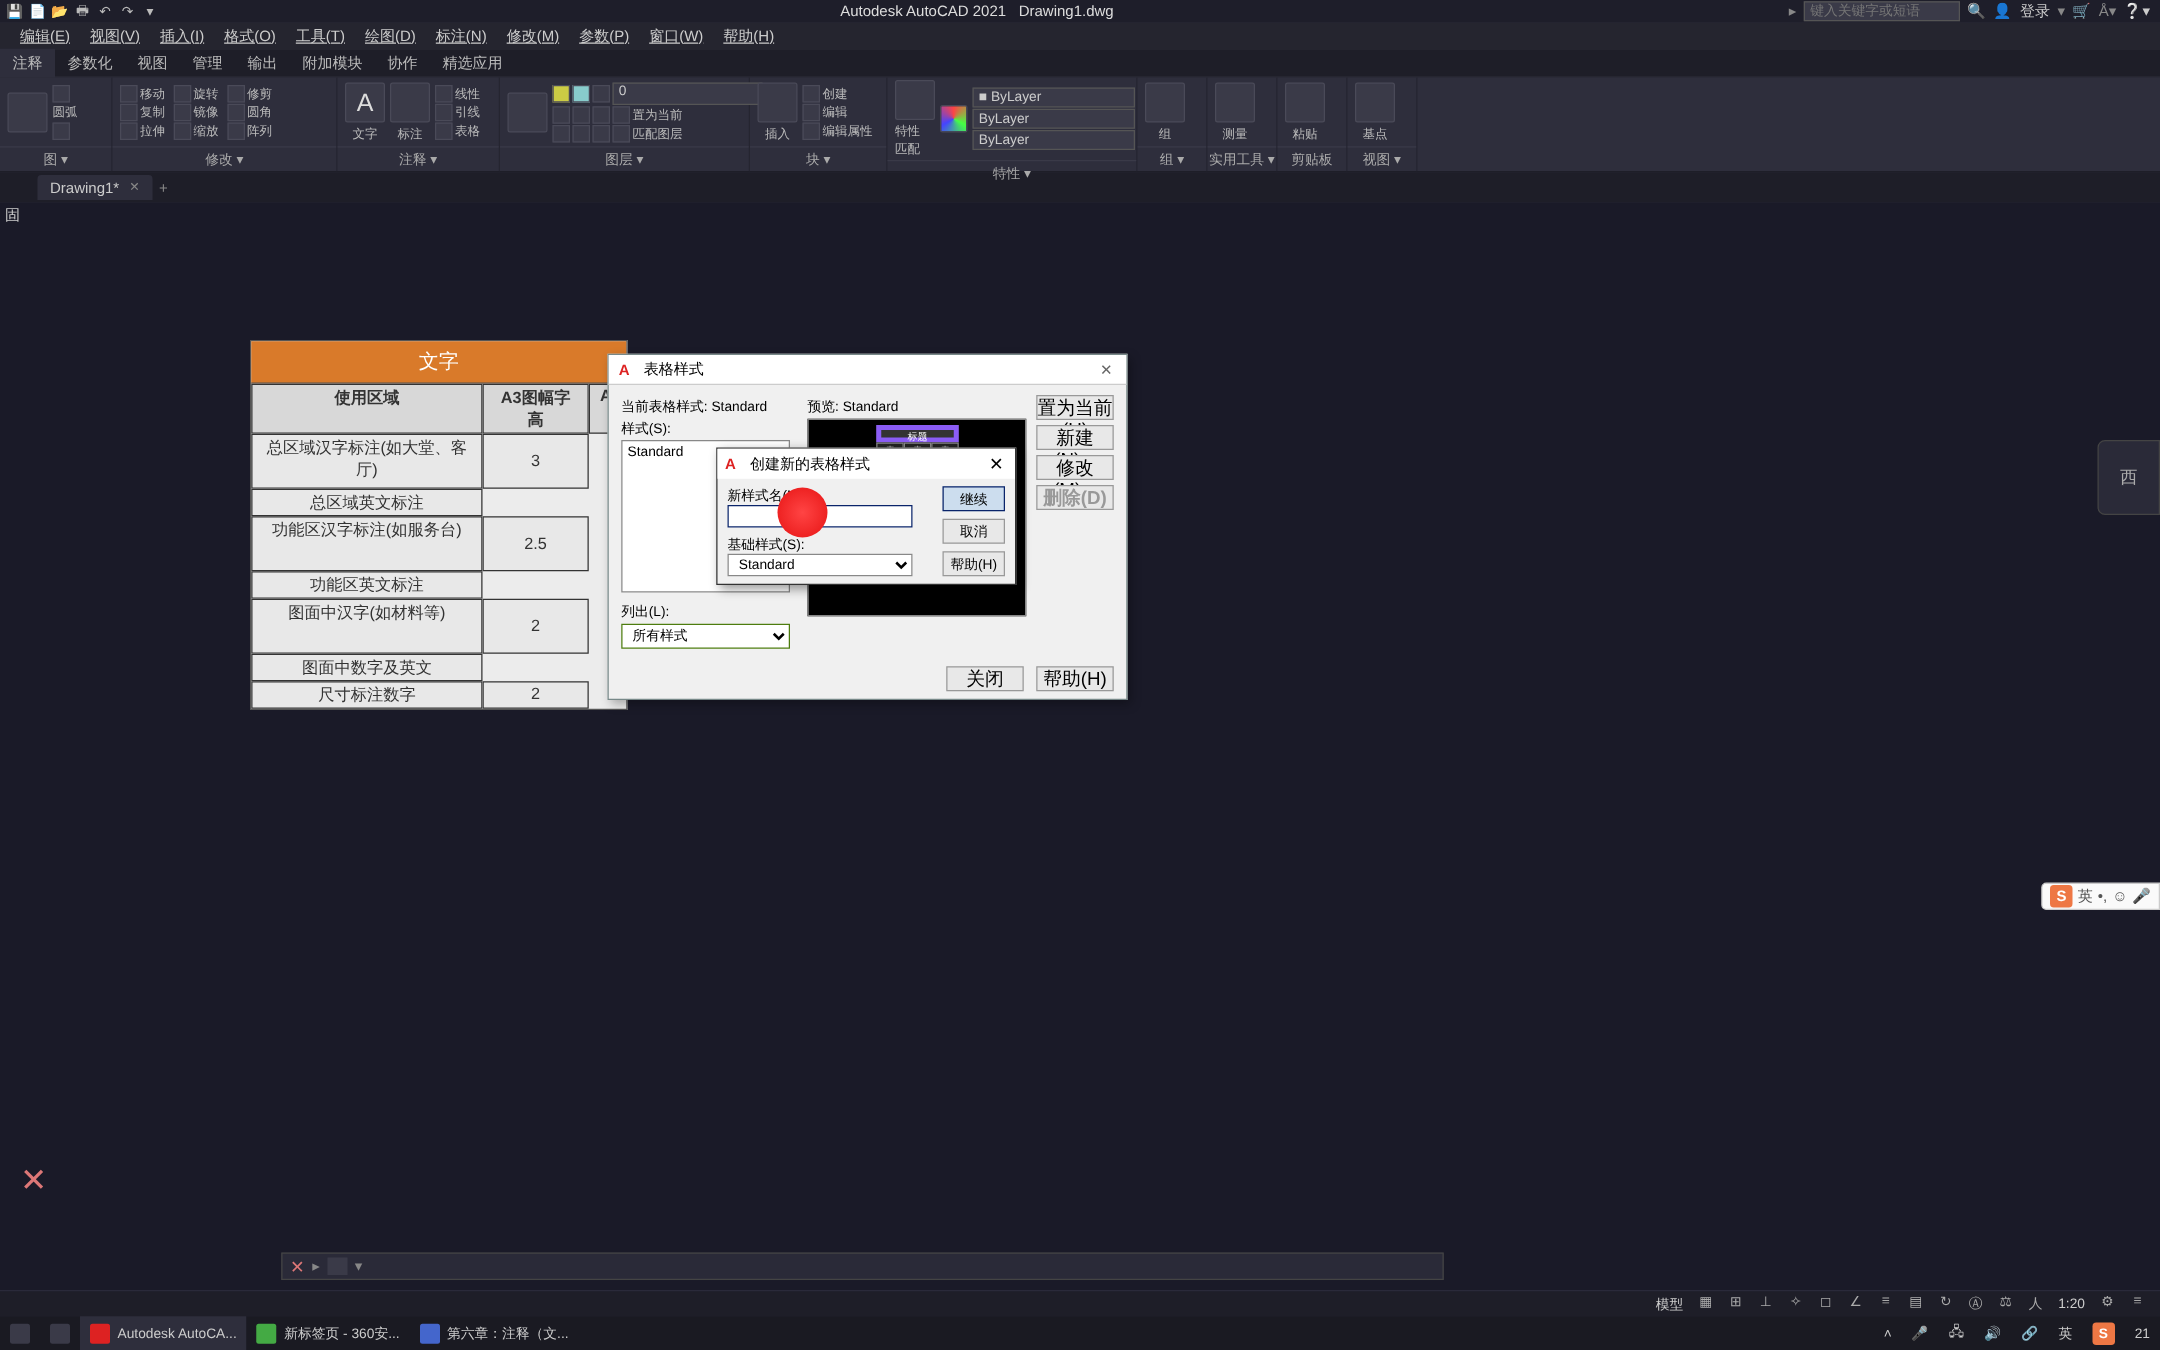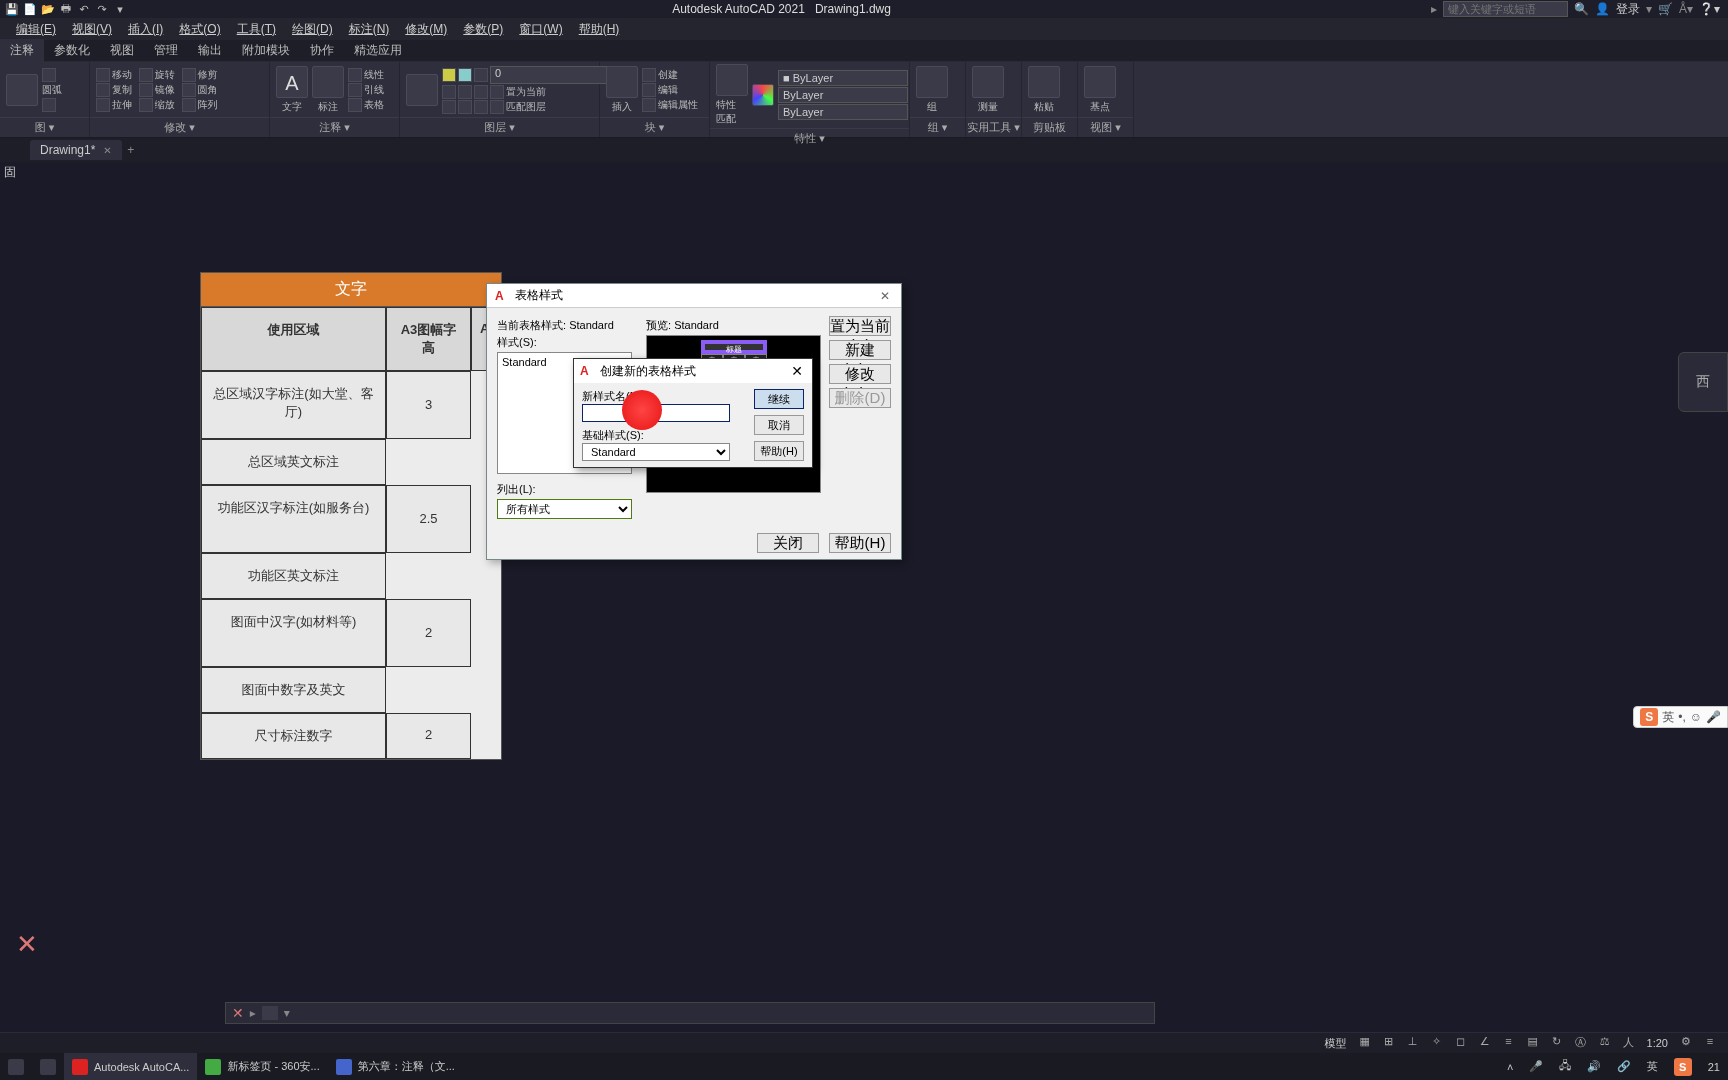--- a/index.html
+++ b/index.html
@@ -43,21 +43,21 @@
 .filetab-close { color: #888; font-size: 10px; }
 .filetab-add { width: 18px; height: 18px; color: #888; display: flex; align-items: center; justify-content: center; }
 
 
 .drawing { position: absolute; left: 0; top: 162px; right: 0; bottom: 48px; background: #1a1a28; }
 
 
 .bg-table { position: absolute; left: 200px; top: 110px; border: 1px solid #555; background: #ececec; }
 .bg-table-title { background: #d97a2a; color: #fff; text-align: center; padding: 6px; font-size: 16px; border-bottom: 1px solid #555; }
 .bg-table-row { display: flex; }
-.bg-table-cell { border: 1px solid #333; padding: 13px 8px; text-align: center; color: #333; font-size: 13px; background: #e8e8e8; }
+.bg-table-cell { border: 1px solid #333; padding: 1px 8px; text-align: center; color: #333; font-size: 13px; background: #e8e8e8; }
 .bg-hdr { background: #d8d8d8; font-weight: bold; }
 .c1 { width: 185px; }
 .c2 { width: 85px; }
 .c3 { width: 30px; }
 
 
 .dialog1 { position: absolute; left: 486px; top: 283px; width: 416px; background: #f0f0f0; border: 1px solid #788; box-shadow: 3px 3px 8px rgba(0,0,0,0.3); color: #000; }
 .dlg-title { height: 24px; background: #fff; display: flex; align-items: center; padding: 0 8px; gap: 6px; border-bottom: 1px solid #ccc; }
 .dlg-title-txt { flex: 1; color: #000; font-size: 12px; }
 .dlg-close { width: 16px; color: #666; text-align: center; }
@@ -67,21 +67,21 @@
 .dlg-label { color: #000; font-size: 11px; margin: 2px 0; }
 .styles-list { width: 135px; height: 122px; background: #fff; border: 1px solid #888; padding: 2px; font-size: 11px; }
 .styles-list-item { padding: 1px 2px; }
 .list-combo { width: 135px; height: 20px; background: #fff; border: 1px solid #4d7c0f; font-size: 11px; padding: 0 4px; }
 .preview-box { width: 175px; height: 158px; background: #000; border: 1px solid #888; margin-top: 2px; position: relative; }
 .preview-tbl { position: absolute; left: 54px; top: 4px; width: 66px; }
 .preview-tbl .pt-hdr { height: 14px; background: #333; border: 4px solid #8b5cf6; text-align: center; color: #fff; font-size: 8px; }
 .preview-tbl .pt-row { display: flex; }
 .preview-tbl .pt-cell { flex: 1; height: 12px; border: 1px solid #888; background: #222; color: #ccc; font-size: 7px; text-align: center; }
 .dlg-btn { width: 62px; height: 20px; background: #e8e8e8; border: 1px solid #999; font-size: 15px; color: #000; }
-.dlg-btn.disabled { color: #999; }
+.dlg-btn.disabled { color: #999; font-weight: bold; }
 .dlg-footer { padding: 6px 10px; display: flex; justify-content: flex-end; gap: 10px; }
 
 
 .dialog2 { position: absolute; left: 573px; top: 358px; width: 240px; background: #f0f0f0; border: 1px solid #333; box-shadow: 3px 3px 8px rgba(0,0,0,0.4); color: #000; }
 .dlg2-title { height: 24px; background: #fff; display: flex; align-items: center; padding: 0 6px; gap: 6px; }
 .dlg2-title-txt { flex: 1; font-size: 12px; }
 .dlg2-close { width: 18px; text-align: center; font-size: 14px; }
 .dlg2-body { padding: 6px 8px; }
 .dlg2-label { font-size: 11px; }
 .dlg2-input { width: 148px; height: 18px; border: 1px solid #0a246a; background: #fff; padding: 0 4px; font-size: 11px; }

